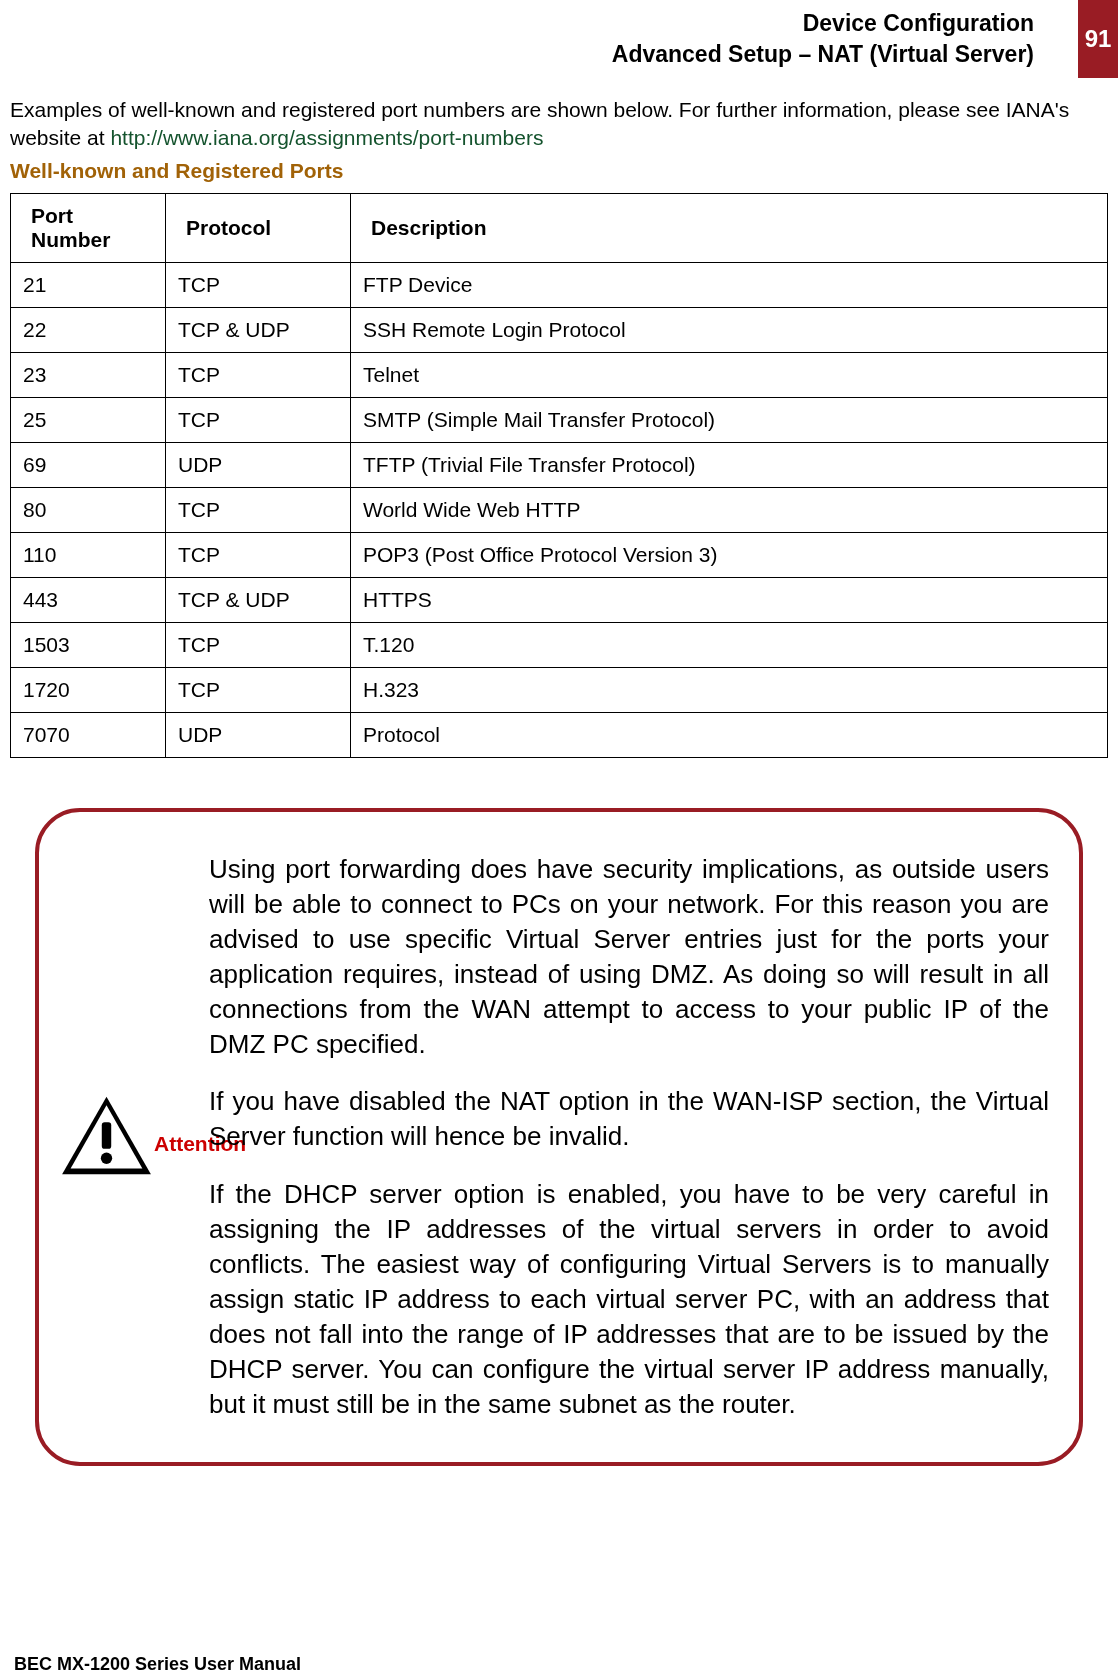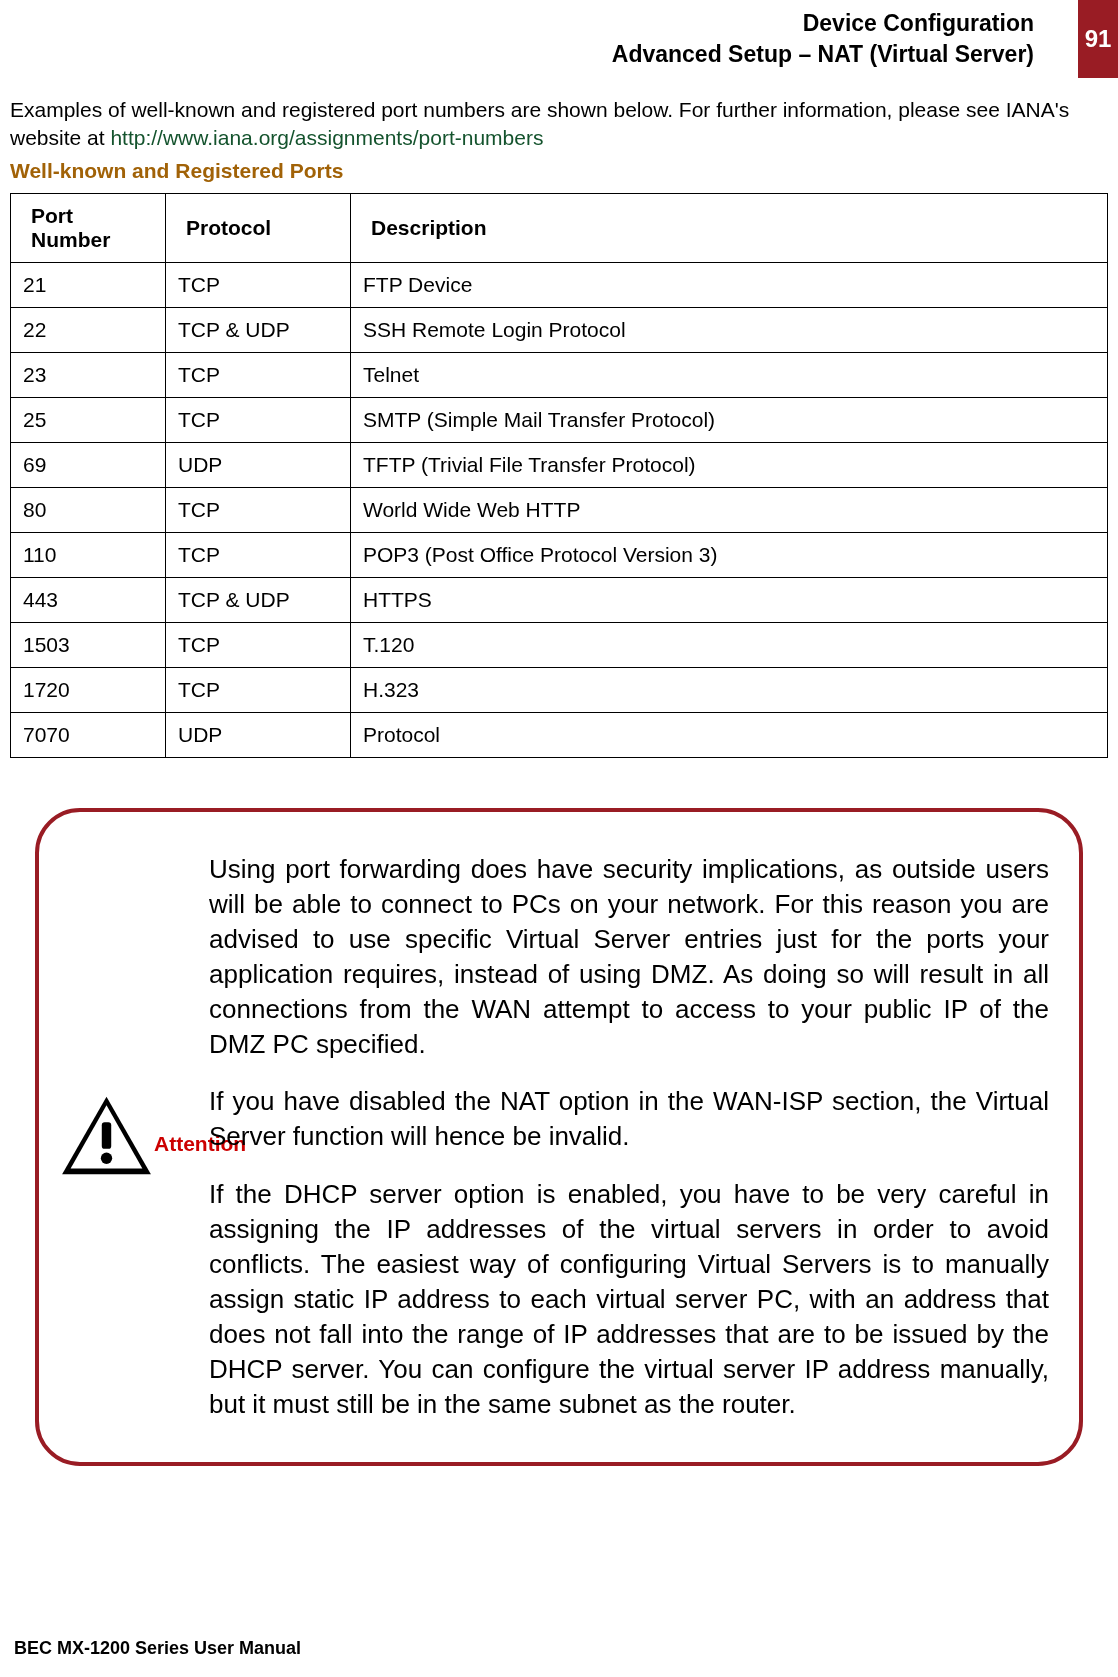--- a/index.html
+++ b/index.html
@@ -90,21 +90,21 @@
     }
     .attention-text {
       font-size: 26px;
       line-height: 1.35;
       text-align: justify;
     }
     .attention-text p { margin-bottom: 22px; }
     .attention-text p:last-child { margin-bottom: 0; }
     .footer {
       position: absolute;
-      bottom: 18px;
+      bottom: 2px;
       left: 14px;
       font-weight: bold;
       font-size: 18px;
     }
     .warn-icon svg { display: block; }
   </style>
 </head>
 <body>
 
 <div class="header">

